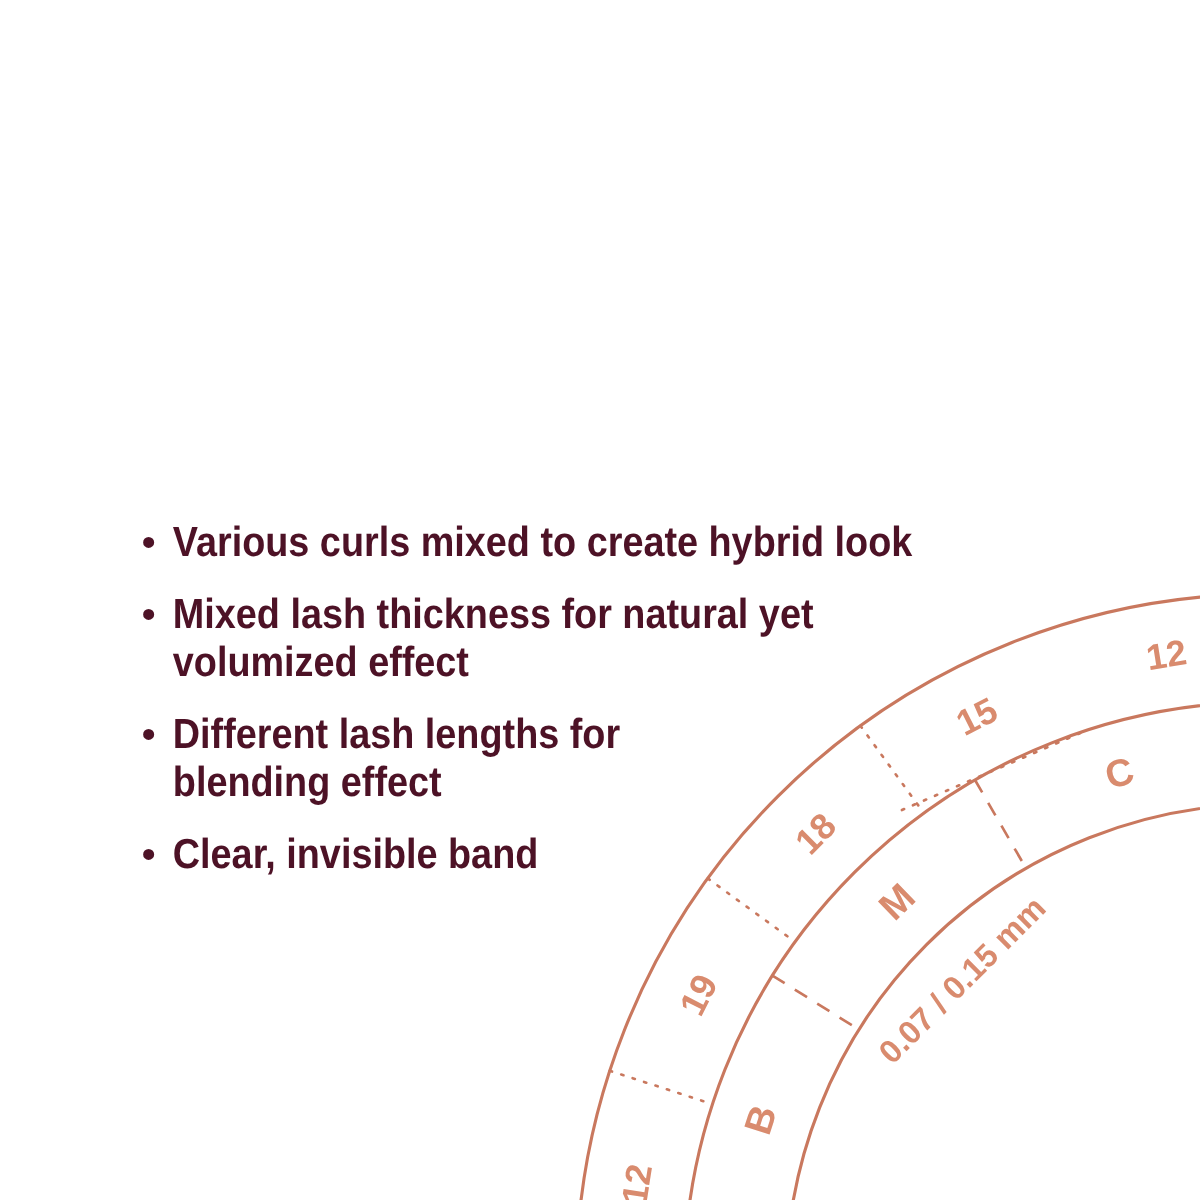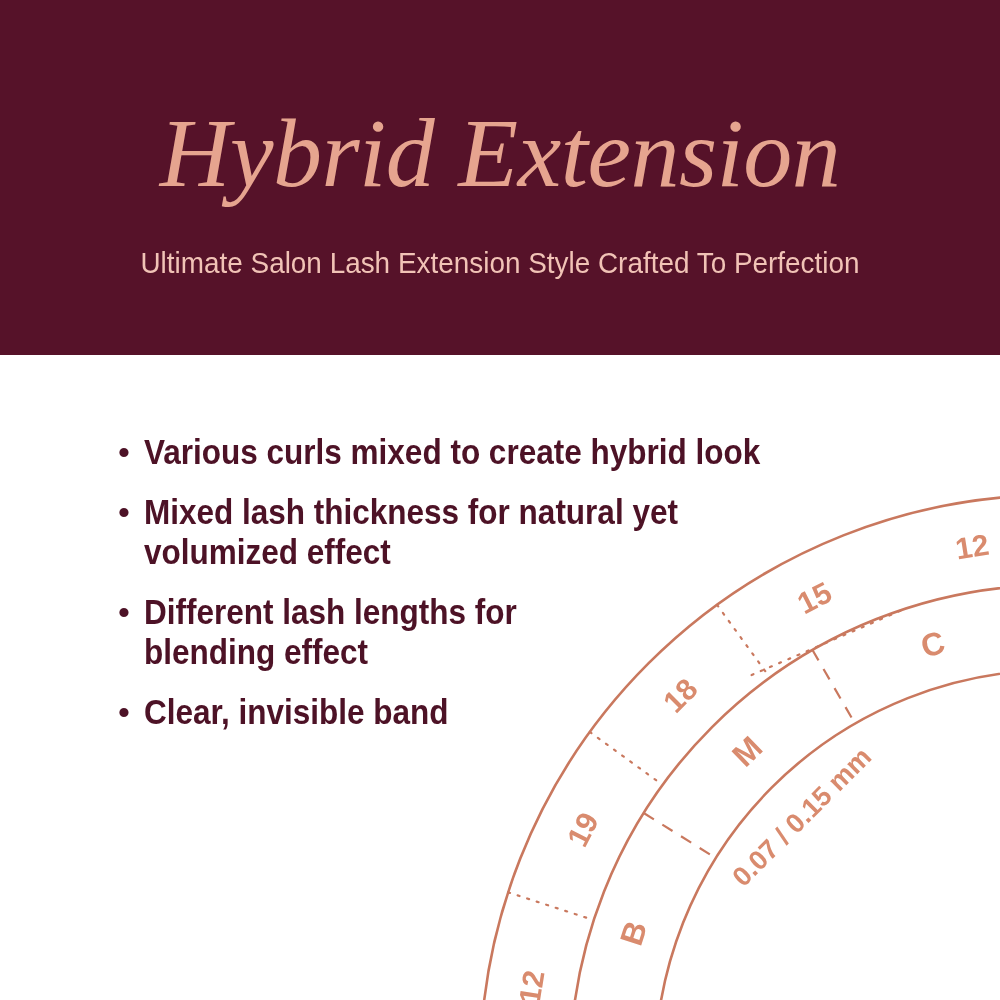--- a/index.html
+++ b/index.html
@@ -135,24 +135,20 @@
   }
   .lbl-outer { font-size: 30px; }
   .lbl-mid   { font-size: 32px; }
   .lbl-inner { font-size: 27px; }
 </style>
 </head>
 <body>
 
 <div id="page">
 
-  <div id="header">
-    <div id="title">Hybrid Extension</div>
-    <div id="subtitle">Ultimate Salon Lash Extension Style Crafted To Perfection</div>
-  </div>
 
   <div id="bullets">
 
     <div class="bullet-row">
       <span class="bullet-dot">•</span>
       <span class="bullet-text">Various curls mixed to create hybrid look</span>
     </div>
 
     <div class="bullet-row">
       <span class="bullet-dot">•</span>

